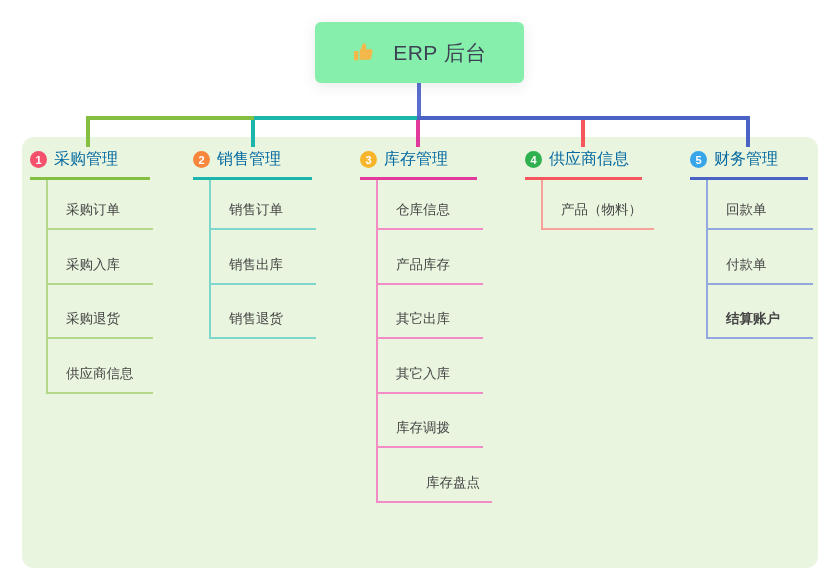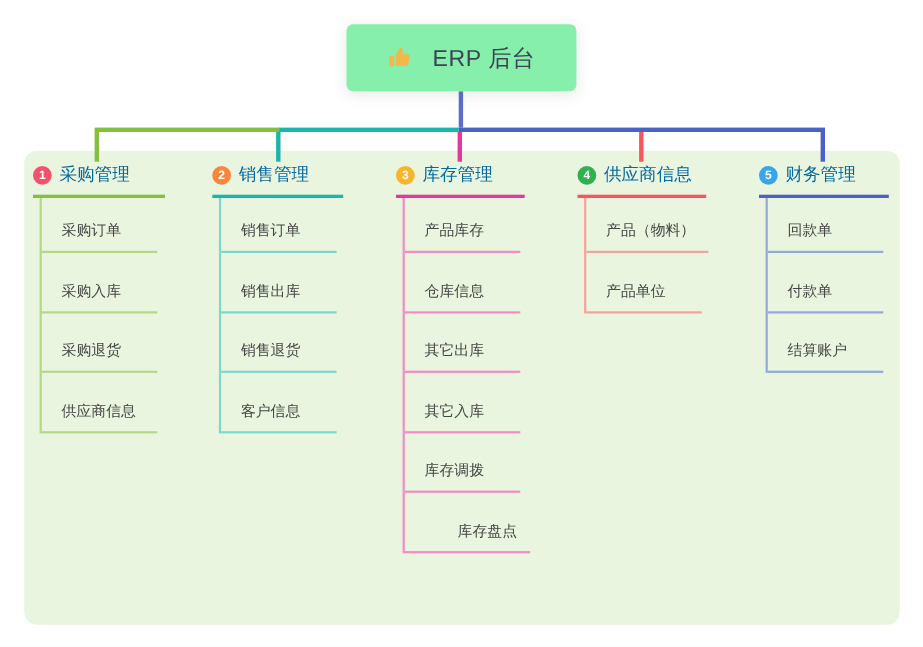--- a/index.html
+++ b/index.html
@@ -28,21 +28,21 @@
   .branch-header{
     display:flex;align-items:center;gap:7px;
     padding-bottom:7px;box-sizing:border-box;
   }
   .badge{
     width:17px;height:17px;border-radius:50%;flex:0 0 17px;
     color:#fff;font-size:11px;font-weight:bold;
     display:flex;align-items:center;justify-content:center;
   }
   .branch-label{font-size:16px;color:#0369a1;font-weight:500;white-space:nowrap;}
-  .children{margin-left:6px;text-align:right;}
+  .children{margin-left:16px;text-align:right;}
   .child-node{
     height:54.5px;box-sizing:border-box;
     display:flex;align-items:flex-end;
     padding:0 12px 9px 18px;min-width:105px;width:max-content;
   }
   .child-node:first-child{height:50px;}
   .child-label{font-size:13.5px;color:#454545;white-space:nowrap;}
 </style>
 </head>
 <body>
@@ -97,36 +97,33 @@
       <div class="children" style="border-left: 2px solid rgb(127, 214, 204);">
         <div class="child-node" style="border-bottom: 2px solid rgb(127, 214, 204);">
           <span class="child-label">销售订单</span>
         </div>
         <div class="child-node" style="border-bottom: 2px solid rgb(127, 214, 204);">
           <span class="child-label">销售出库</span>
         </div>
         <div class="child-node" style="border-bottom: 2px solid rgb(127, 214, 204);">
           <span class="child-label">销售退货</span>
         </div>
-        <div class="child-node" style="border-bottom: 2px solid rgb(127, 214, 204);">
-          <span class="child-label">客户信息</span>
-        </div>
       </div>
     </div>
     <div class="branch" style="left: 360px; top: 149px;">
       <div class="branch-header" style="width: 117px; border-bottom: 3px solid rgb(226, 58, 156);">
         <span class="badge" style="background: rgb(247, 181, 44);">3</span>
         <span class="branch-label">库存管理</span>
       </div>
       <div class="children" style="border-left: 2px solid rgb(242, 140, 198);">
         <div class="child-node" style="border-bottom: 2px solid rgb(242, 140, 198);">
-          <span class="child-label">产品库存</span>
+          <span class="child-label">仓库信息</span>
         </div>
         <div class="child-node" style="border-bottom: 2px solid rgb(242, 140, 198);">
-          <span class="child-label">仓库信息</span>
+          <span class="child-label">产品库存</span>
         </div>
         <div class="child-node" style="border-bottom: 2px solid rgb(242, 140, 198); font-family: Liberation Serif, serif;">
           <span class="child-label">其它出库</span>
         </div>
         <div class="child-node" style="border-bottom: 2px solid rgb(242, 140, 198);">
           <span class="child-label">其它入库</span>
         </div>
         <div class="child-node" style="border-bottom: 2px solid rgb(242, 140, 198);">
           <span class="child-label">库存调拨</span>
         </div>
@@ -137,35 +134,32 @@
     </div>
     <div class="branch" style="left: 525px; top: 149px;">
       <div class="branch-header" style="width: 117px; border-bottom: 3px solid rgb(246, 87, 94);">
         <span class="badge" style="background: rgb(47, 177, 80);">4</span>
         <span class="branch-label">供应商信息</span>
       </div>
       <div class="children" style="border-left: 2px solid rgb(248, 161, 155);">
         <div class="child-node" style="border-bottom: 2px solid rgb(248, 161, 155);">
           <span class="child-label">产品（物料）</span>
         </div>
-        <div class="child-node" style="border-bottom: 2px solid rgb(248, 161, 155);">
-          <span class="child-label">产品单位</span>
-        </div>
       </div>
     </div>
     <div class="branch" style="left: 690px; top: 149px;">
       <div class="branch-header" style="width: 118px; border-bottom: 3px solid rgb(74, 98, 196);">
         <span class="badge" style="background: rgb(56, 165, 233);">5</span>
         <span class="branch-label">财务管理</span>
       </div>
       <div class="children" style="border-left: 2px solid rgb(147, 168, 221);">
         <div class="child-node" style="border-bottom: 2px solid rgb(147, 168, 221);">
           <span class="child-label">回款单</span>
         </div>
         <div class="child-node" style="border-bottom: 2px solid rgb(147, 168, 221);">
           <span class="child-label">付款单</span>
         </div>
-        <div class="child-node" style="border-bottom: 2px solid rgb(147, 168, 221);">
+        <div class="child-node" style="border-bottom: 2px solid rgb(147, 168, 221); font-weight: bold;">
           <span class="child-label">结算账户</span>
         </div>
       </div>
     </div>
   </div>
 
 </body></html>

